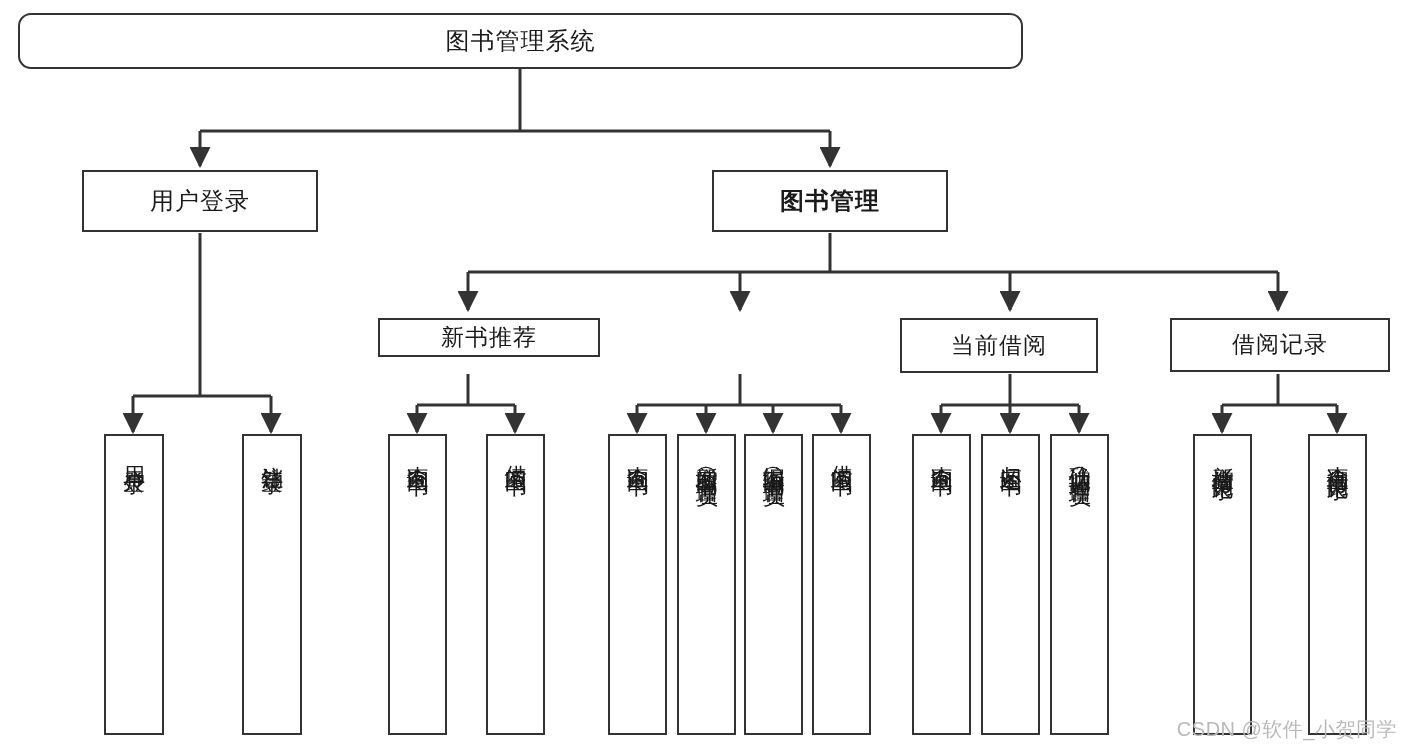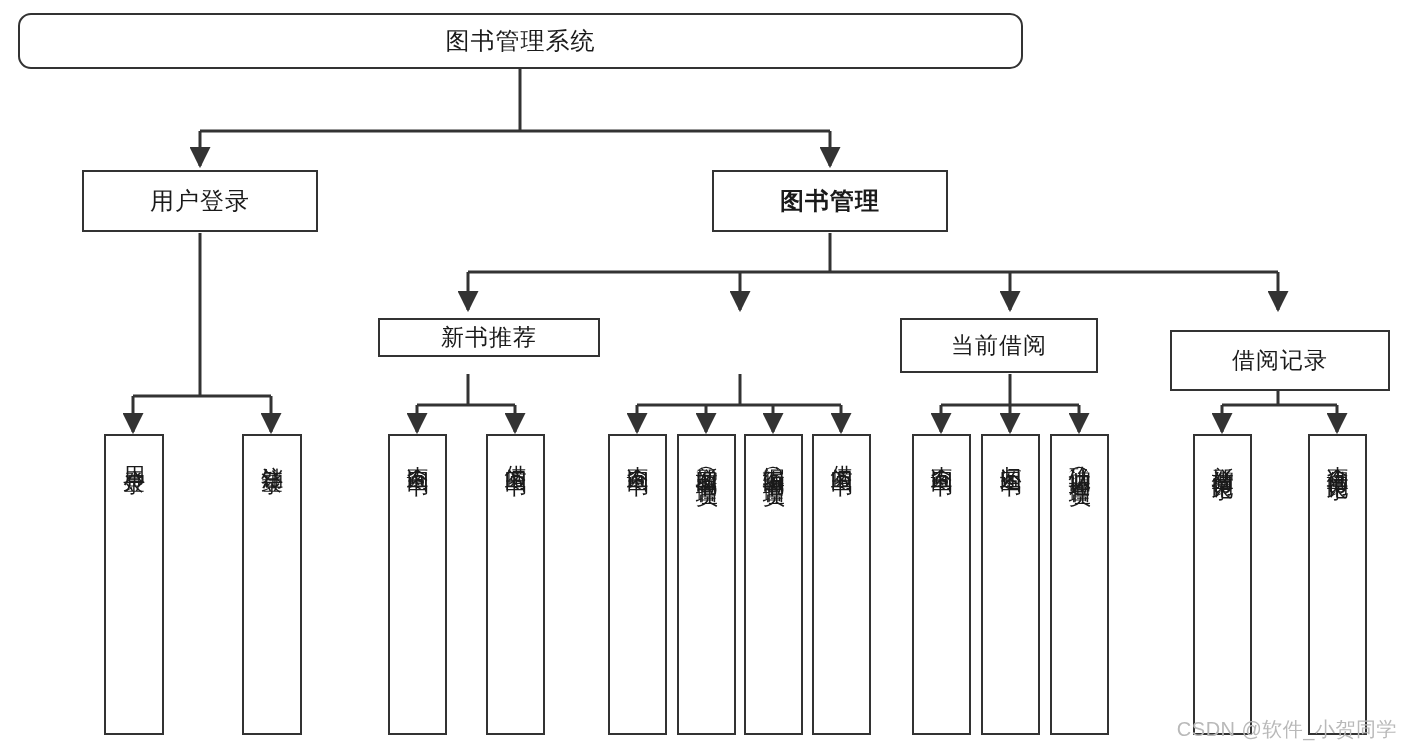--- a/index.html
+++ b/index.html
@@ -136,21 +136,21 @@
   <div class="node level2" style="left:712px; top:170px; width:236px; height:62px;font-weight:bold;">
     <span class="node-label">图书管理</span>
   </div>
 
   <div class="node level3" style="left:362px; top:318px; width:222px; height:39px;margin-left:16px;">
     <span class="node-label">新书推荐</span>
   </div>
   <div class="node level3" style="left:900px; top:318px; width:198px; height:55px;">
     <span class="node-label">当前借阅</span>
   </div>
-  <div class="node level3" style="left:1170px; top:318px; width:220px; height:61px;margin-top:12px;">
+  <div class="node level3" style="left:1170px; top:318px; width:220px; height:54px;">
     <span class="node-label">借阅记录</span>
   </div>
 
   <div class="node vertical" style="left:104px; top:434px; width:60px; height:301px;">
     <span class="node-label">用户登录</span>
   </div>
   <div class="node vertical" style="left:242px; top:434px; width:60px; height:301px;">
     <span class="node-label">注销登录</span>
   </div>
 

